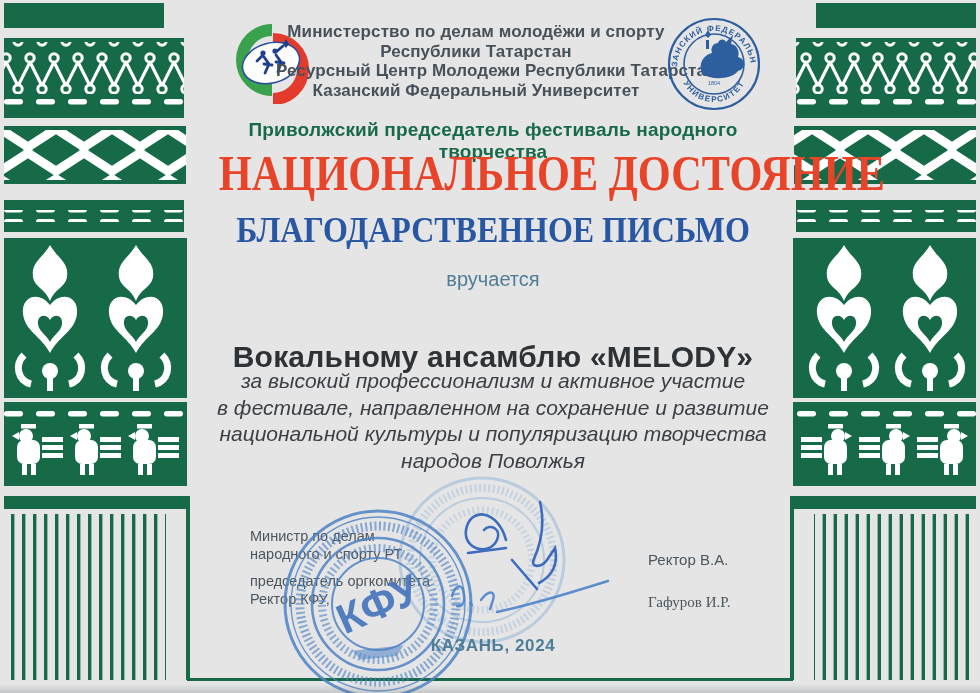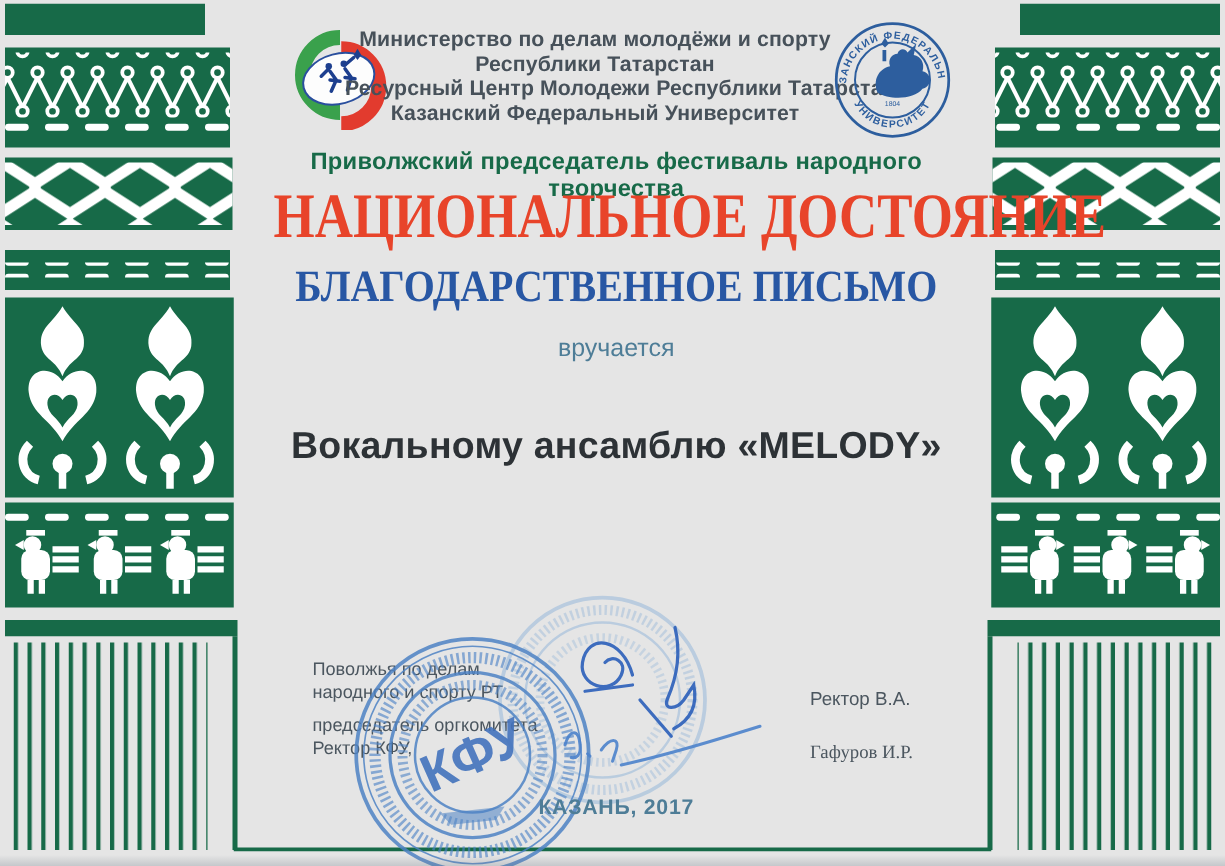--- a/index.html
+++ b/index.html
@@ -142,23 +142,29 @@
     </g>
     <text x="48" y="69" font-size="5.5" fill="#2d5e9e" text-anchor="middle">1804</text>
   </svg>
 
   <div class="abs centered festival">Приволжский председатель фестиваль народного творчества</div>
   <div class="abs centered main-title">НАЦИОНАЛЬНОЕ ДОСТОЯНИЕ</div>
   <div class="abs centered subtitle">БЛАГОДАРСТВЕННОЕ ПИСЬМО</div>
   <div class="abs centered presented">вручается</div>
   <div class="abs centered recipient">Вокальному ансамблю «MELODY»</div>
 
+  <div class="abs centered body-text">
+    <div>за высокий профессионализм и активное участие</div>
+    <div>в фестивале, направленном на сохранение и развитие</div>
+    <div>национальной культуры и популяризацию творчества</div>
+    <div>народов Поволжья</div>
+  </div>
 
   <div class="abs sign-title" style="top:527px;">
-    <div>Поволжья по делам</div>
+    <div>Министр по делам</div>
     <div>народного и спорту РТ</div>
   </div>
   <div class="abs sign-title" style="top:572px;">
     <div>председатель оргкомитета</div>
     <div>Ректор КФУ,</div>
   </div>
   <div class="abs sign-name" style="top:551px;">Ректор В.А.</div>
   <div class="abs sign-name" style="top:594px;font-family:Liberation Serif, serif;">Гафуров И.Р.</div>
 
   <svg class="abs overlay-svg" style="left:255px;top:455px;width:380px;height:238px;" viewBox="255 455 380 238">
@@ -188,16 +194,16 @@
       <path d="M512,560 l25,29"></path>
     </g>
     <g stroke="#4d83cc" stroke-width="2.4" fill="none" stroke-linecap="round" opacity="0.9">
       <path d="M452,596 c4,-13 11,-13 12,0 c1,8 -3,11 -7,10"></path>
       <path d="M470,603 l2,2"></path>
       <path d="M481,600 c8,-11 15,-9 12,0 l-3,9"></path>
       <path d="M497,612 c32,-7 66,-17 98,-27 l13,-4"></path>
     </g>
   </svg>
 
-  <div class="abs centered city">КАЗАНЬ, 2017</div>
+  <div class="abs centered city">КАЗАНЬ, 2024</div>
 
   <div class="abs scan-bottom"></div>
 </div>
 
 </body></html>

